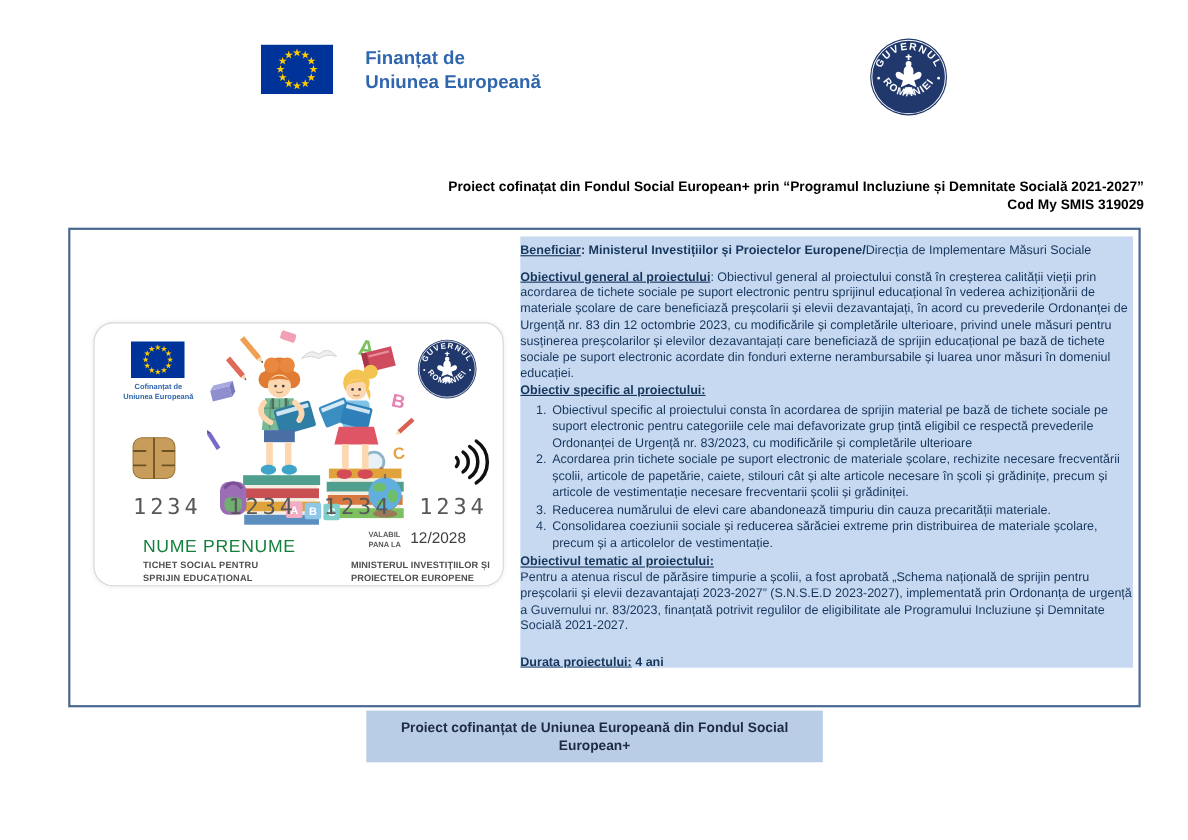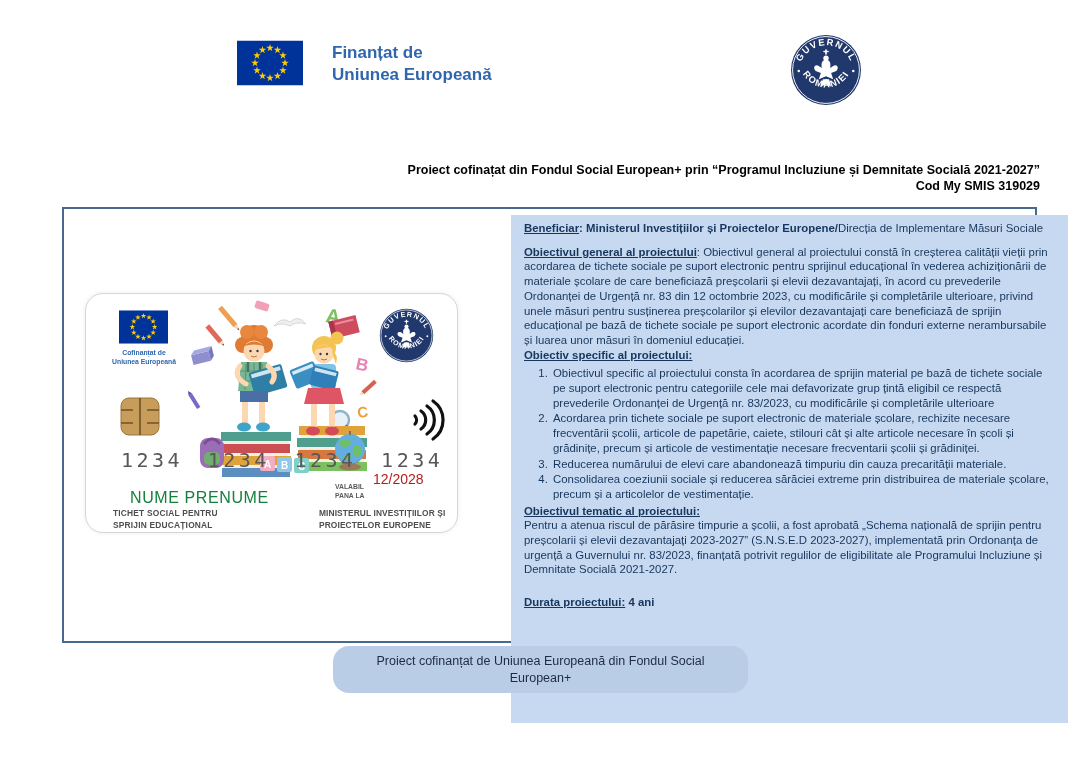--- a/index.html
+++ b/index.html
@@ -33,42 +33,42 @@
                    font-size:6.8px; font-weight:bold; color:#2f66ad; line-height:1.35; }
   .card-gov-logo { position:absolute; left:293px; top:14px; width:55px; height:55px; }
   .card-illustration { position:absolute; left:98px; top:2px; width:200px; height:185px; }
   .chip { position:absolute; left:34px; top:103px; width:40px; height:39px; }
   .contactless { position:absolute; left:323px; top:102px; width:38px; height:48px; }
   .card-number { position:absolute; left:35px; top:154px; font-family:"DejaVu Sans Mono", monospace;
                  font-size:20px; color:#585858; letter-spacing:3.5px; word-spacing:9px; }
   .card-name { position:absolute; left:44px; top:195px; font-size:16px; color:#15803d; letter-spacing:0.6px; }
   .valid-label { position:absolute; left:249px; top:188px; font-size:6.8px; font-weight:bold;
                  color:#5a5a5a; line-height:1.35; }
-  .valid-value { position:absolute; left:287px; top:177px; font-size:14px; color:#b91c1c; }
-  .card-type { position:absolute; left:27px; top:213px; font-size:8.4px; font-weight:bold;
+  .valid-value { position:absolute; left:287px; top:187px; font-size:14px; color:#404040; }
+  .card-type { position:absolute; left:44px; top:213px; font-size:8.4px; font-weight:bold;
                color:#4e4e4e; line-height:1.45; letter-spacing:0.2px; }
   .card-issuer { position:absolute; left:233px; top:213px; font-size:8.4px; font-weight:bold;
                  color:#4e4e4e; line-height:1.45; letter-spacing:0.1px; }
 
   
-  .panel { position:absolute; left:409px; top:6px; width:557px; height:508px;
-           background:#c6d9f0; padding:6px 13px; font-size:11.4px; line-height:1.29;
-           color:#17365d; overflow:hidden;margin-left:38px; }
+  .panel { position:absolute; left:409px; top:6px; width:557px; height:392px;
+           background:#c6d9f0; padding:6px 0; font-size:11.4px; line-height:1.29;
+           color:#17365d; overflow:hidden; }
   .panel .hl { font-weight:bold; text-decoration:underline; }
   .panel .b  { font-weight:bold; }
   .panel p { margin:0; } .gap-m { height:9px; }
   .panel ol { margin:4px 0 2px 0; padding-left:27px; }
   .panel li { margin:0 0 1px 0; padding-left:2px; }
   .red { color:#ff0000; }
 
   
   .footer-box { position:absolute; left:333px; top:646px; width:415px; height:47px;
                 background:#b9cde6; display:flex; align-items:center; justify-content:center;
-                text-align:center; font-weight:normal; font-size:12.5px; color:#1f2a44;
-                line-height:1.3; padding:0 26px;border-radius:16px; }
+                text-align:center; font-weight:bold; font-size:12.5px; color:#1f2a44;
+                line-height:1.3; padding:0 26px; }
 </style>
 </head>
 <body>
 
 <svg width="0" height="0" style="position:absolute" aria-hidden="true">
   <defs>
     <path id="star" d="M0,-4 L0.9,-1.24 L3.8,-1.24 L1.45,0.47 L2.35,3.24 L0,1.53 L-2.35,3.24 L-1.45,0.47 L-3.8,-1.24 L-0.9,-1.24 Z" fill="#ffcc00"></path>
     <symbol id="eu-flag" viewBox="0 0 66 45">
       <rect width="66" height="45" fill="#003399"></rect>
       <use href="#star" x="33" y="7.5"></use>

